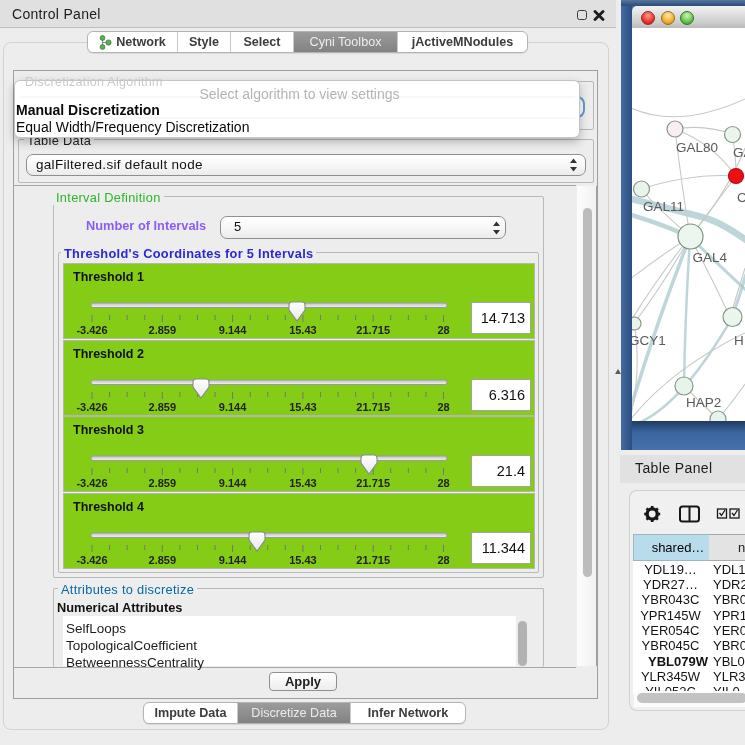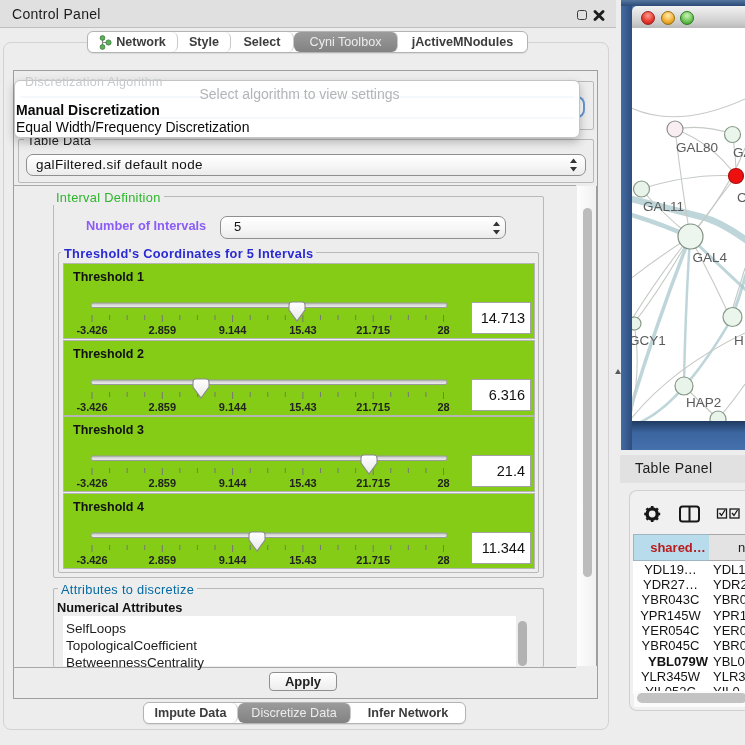--- a/index.html
+++ b/index.html
@@ -10,21 +10,21 @@
   #cp-titlebar{left:0;top:0;width:616px;height:27px;background:#e0e0e0;border-bottom:1px solid #bebebe;}
   #cp-title{left:12px;top:6px;font-size:14px;color:#1c1c1c;letter-spacing:0.3px;}
   #btn-float{left:577px;top:10px;width:8px;height:8px;border:1.6px solid #3a3a3a;border-radius:2.5px;}
   
   #outer-panel{left:3px;top:42px;width:604px;height:686px;border:1px solid #d2d2d2;border-radius:8px;}
   #inner-panel{left:13px;top:70px;width:583px;height:627px;border:1px solid #9f9f9f;background:#ededed;}
   
   .tabbar{background:#fff;border:1px solid #b3b3b3;border-radius:6px;display:flex;overflow:hidden;
           box-shadow:0 1px 1px rgba(0,0,0,0.08);}
   .tab{box-sizing:border-box;font-size:12.6px;font-weight:bold;color:#3c3c3c;display:flex;align-items:center;justify-content:center;
-       border-right:1px solid #c9c9c9;border-radius:6px;}
+       border-right:1px solid #c9c9c9;}
   .tab:last-child{border-right:none;}
   .tab.sel{background:linear-gradient(#9b9b9b,#828282);color:#ececec;font-weight:normal;}
   
   .group{border:1px solid #b9b9b9;border-radius:2px;}
   .gtitle{position:absolute;font-size:12.8px;background:#ededed;padding:0 3px;white-space:nowrap;letter-spacing:0.3px;}
   
   .combo{position:absolute;background:linear-gradient(#ffffff,#f6f6f6 55%,#ebebeb);
          border:1px solid #8f8f8f;border-radius:7px;font-size:13px;color:#111;
          box-shadow:inset 0 1px 0 #fff;}
   .combo .ctext{position:absolute;left:14px;top:3px;}
@@ -334,21 +334,21 @@
        background:radial-gradient(circle at 50% 30%,#bdeca9 10%,#67c24f 60%,#2f8f22);border:0.5px solid #2a7a1e;"></div>
   <div class="abs" id="canvas" style="left:632px;top:28px;width:113px;height:393px;background:#fff;"></div>
   <div class="abs" style="left:632px;top:421px;width:113px;height:29px;background:linear-gradient(#1f3a60,#3b659f 40%,#4571ac);"></div>
 
   <div class="abs" id="tp-titlebar"></div>
   <div class="abs" style="left:635px;top:460px;font-size:14px;color:#1c1c1c;letter-spacing:0.4px;">Table Panel</div>
   <div class="abs" style="left:629px;top:490px;width:116px;height:219px;background:#f0f0f0;border:1px solid #d0d0d0;border-radius:8px 0 0 8px;border-right:none;"></div>
 
   <div class="abs" style="left:633px;top:534px;width:112px;height:160px;background:#fff;"></div>
   <div class="abs" style="left:633px;top:534px;width:75px;height:25px;background:#b9dcec;border:1px solid #9eb6c0;
-       font-size:13px;color:#b91c1c;text-align:center;line-height:25px;text-indent:13px;font-weight:bold;">shared…</div>
+       font-size:13px;color:#000000;text-align:center;line-height:25px;text-indent:13px;">shared…</div>
   <div class="abs" style="left:709px;top:534px;width:36px;height:25px;background:#e3e3e3;border-top:1px solid #a8a8a8;border-bottom:1px solid #a8a8a8;
        font-size:13px;color:#222;line-height:25px;padding-left:29px;">n</div>
 
   <div class="trow" style="left:633px;top:561.5px;width:75px;text-align:center;">YDL19…</div>
     <div class="trow" style="left:713px;top:561.5px;">YDL1</div>
     <div class="trow" style="left:633px;top:576.85px;width:75px;text-align:center;">YDR27…</div>
     <div class="trow" style="left:713px;top:576.85px;">YDR2</div>
     <div class="trow" style="left:633px;top:592.2px;width:75px;text-align:center;">YBR043C</div>
     <div class="trow" style="left:713px;top:592.2px;">YBR0</div>
     <div class="trow" style="left:633px;top:607.55px;width:75px;text-align:center;">YPR145W</div>

